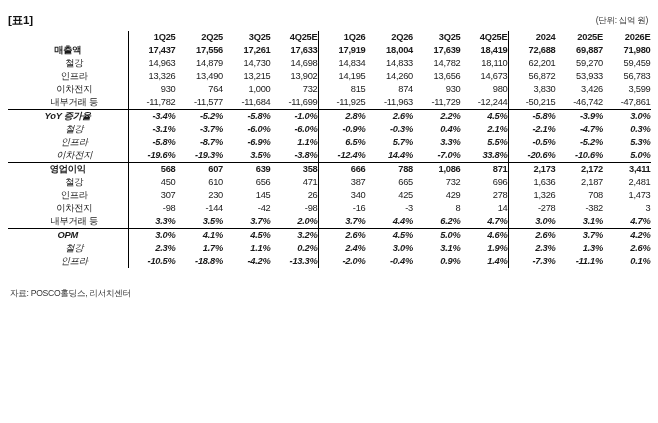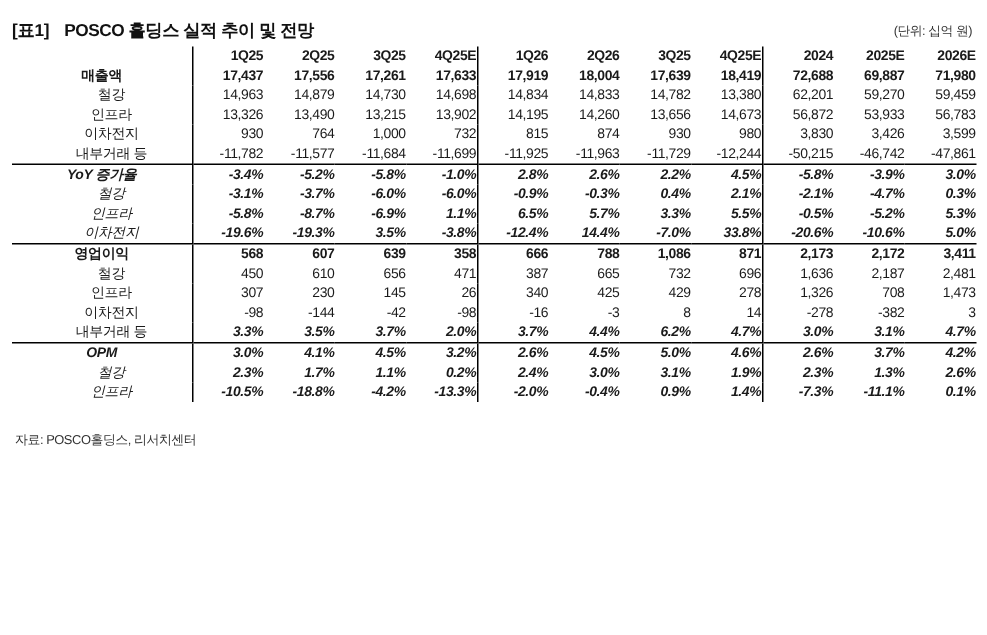--- a/index.html
+++ b/index.html
@@ -115,21 +115,20 @@
   }
 </style>
 </head>
 <body>
 
 <div id="page">
 
   <div class="title-row">
     <div class="title-left">
       <span class="table-tag">[표1]</span>
-      <span class="table-title">POSCO 홀딩스 실적 추이 및 전망</span>
     </div>
     <span class="unit-note">(단위: 십억 원)</span>
   </div>
 
   <table class="fin">
     <colgroup>
       <col class="c-label">
       <col class="c-num">
         <col class="c-num">
         <col class="c-num">
@@ -175,21 +174,21 @@
         </tr>
         <tr>
           <td class="labelcell lbl-sub">철강</td>
           <td class="cell v-norm vsep-left">14,963</td>
           <td class="cell v-norm">14,879</td>
           <td class="cell v-norm">14,730</td>
           <td class="cell v-norm">14,698</td>
           <td class="cell v-norm vsep-left">14,834</td>
           <td class="cell v-norm">14,833</td>
           <td class="cell v-norm">14,782</td>
-          <td class="cell v-norm">13,380</td>
+          <td class="cell v-norm">18,110</td>
           <td class="cell v-norm vsep-left">62,201</td>
           <td class="cell v-norm">59,270</td>
           <td class="cell v-norm">59,459</td>
         </tr>
         <tr>
           <td class="labelcell lbl-sub">인프라</td>
           <td class="cell v-norm vsep-left">13,326</td>
           <td class="cell v-norm">13,490</td>
           <td class="cell v-norm">13,215</td>
           <td class="cell v-norm">13,902</td>

